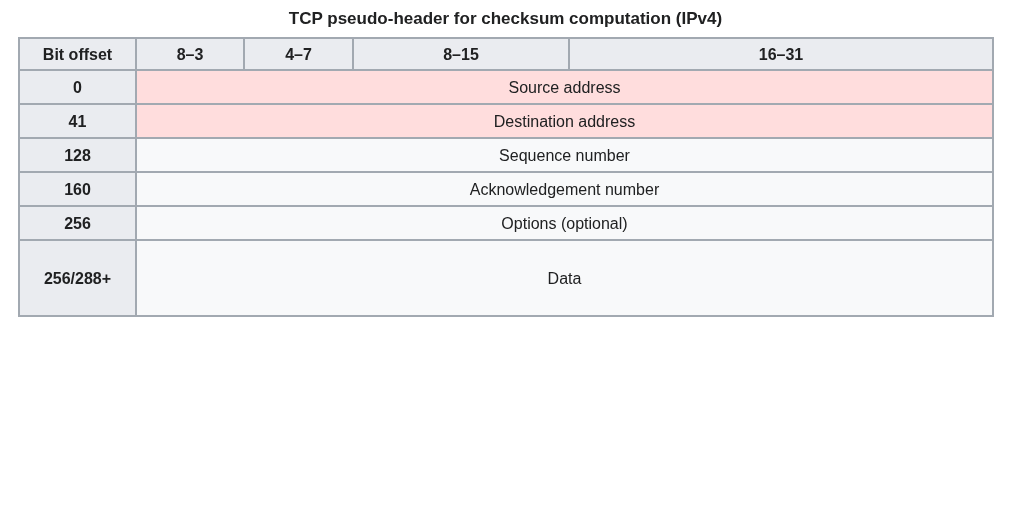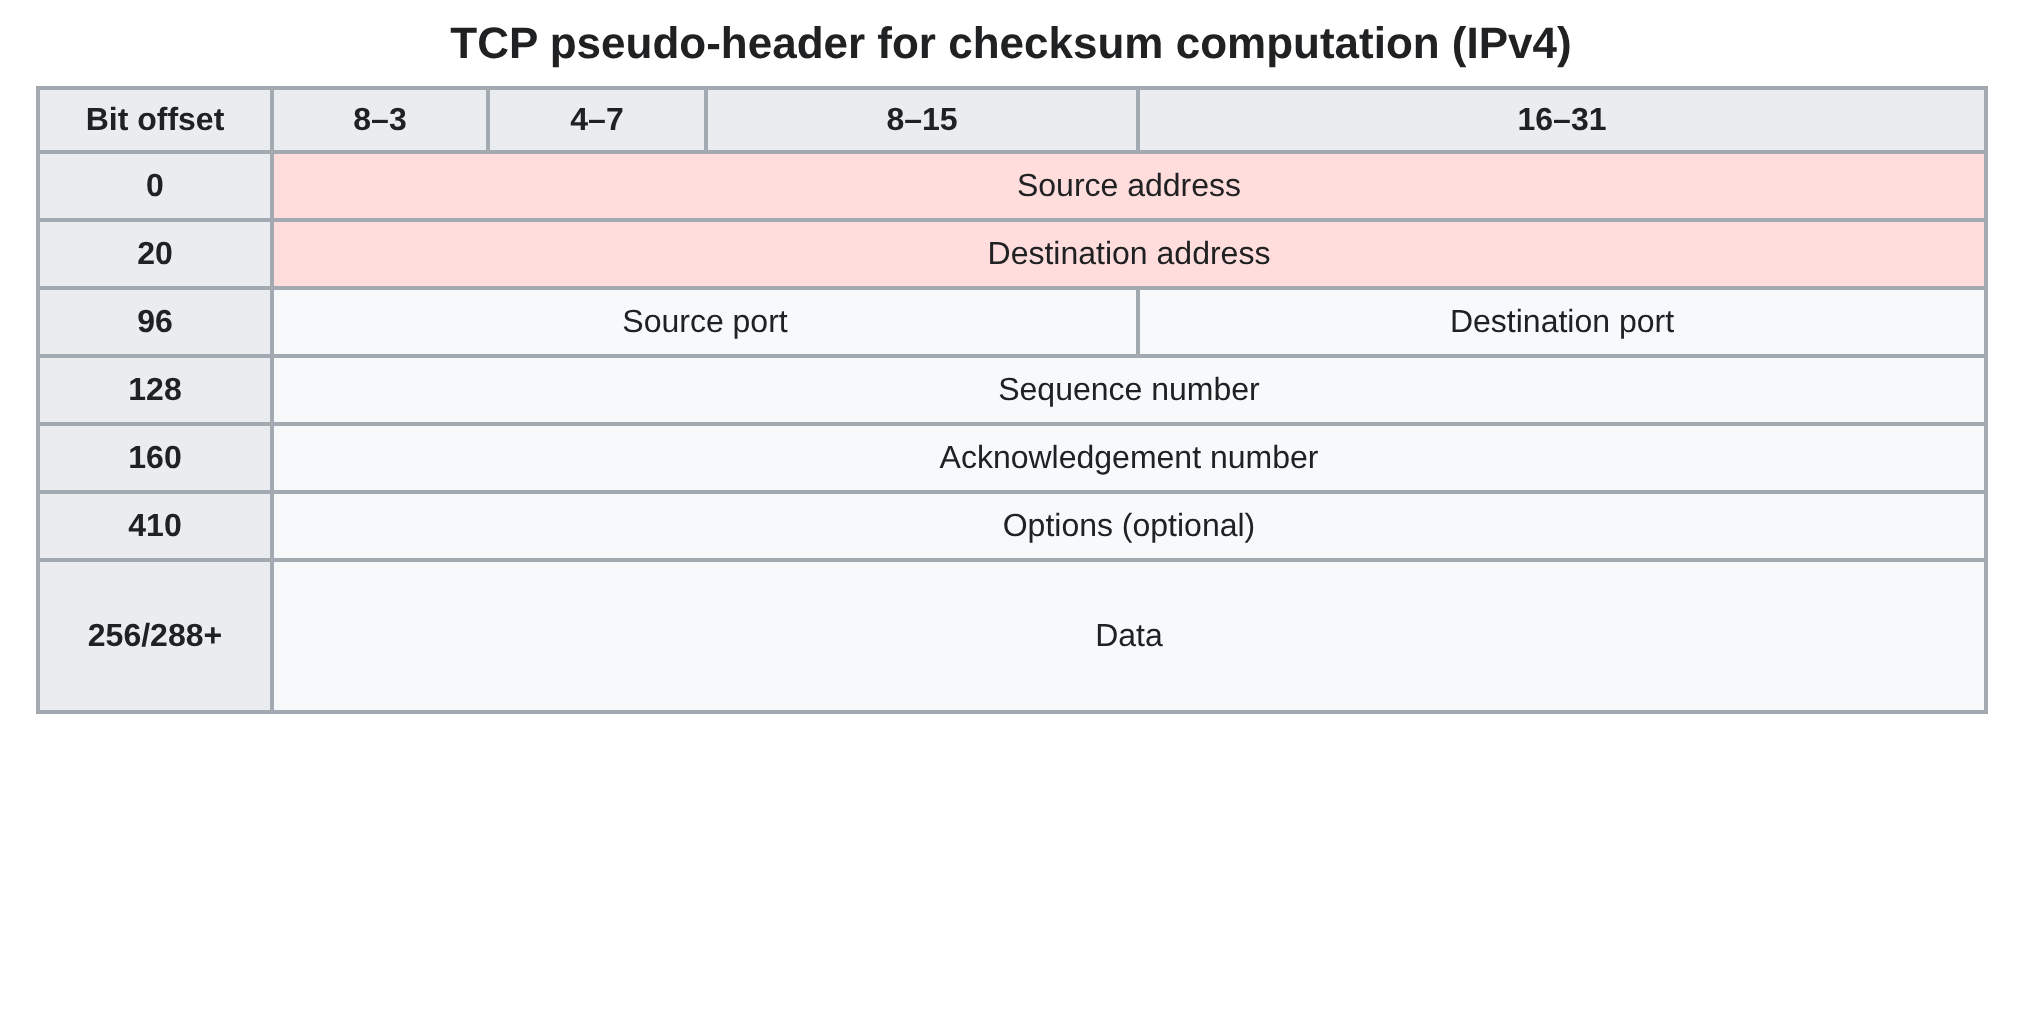--- a/index.html
+++ b/index.html
@@ -18,21 +18,21 @@
     width: 1011px;
     height: 505px;
     background: var(--page-bg);
     color: var(--text);
     font-family: "Liberation Sans", "DejaVu Sans", sans-serif;
     overflow: hidden;
   }
   .title {
     text-align: center;
     font-weight: bold;
-    font-size: 22px;
+    font-size: 17px;
     line-height: 1.2;
     padding: 9px 0 8px 0;
   }
   table.pseudoheader {
     border-collapse: collapse;
     table-layout: fixed;
     margin-left: 18px;
     width: 974px;
   }
   col.c-offset { width: 117px; }
@@ -86,38 +86,33 @@
         <th>8–15</th>
         <th>16–31</th>
       </tr>
   </thead>
   <tbody>
       <tr>
         <th>0</th>
         <td colspan="4" class="pseudo">Source address</td>
       </tr>
       <tr>
-        <th>20</th>
+        <th>41</th>
         <td colspan="4" class="pseudo">Destination address</td>
-      </tr>
-      <tr>
-        <th>96</th>
-        <td colspan="3">Source port</td>
-        <td colspan="1">Destination port</td>
       </tr>
       <tr>
         <th>128</th>
         <td colspan="4">Sequence number</td>
       </tr>
       <tr>
         <th>160</th>
         <td colspan="4">Acknowledgement number</td>
       </tr>
       <tr>
-        <th>410</th>
+        <th>256</th>
         <td colspan="4">Options (optional)</td>
       </tr>
       <tr style="height: 76px;">
         <th>256/288+</th>
         <td colspan="4">Data</td>
       </tr>
     </tbody>
 </table>
 
 </body></html>

